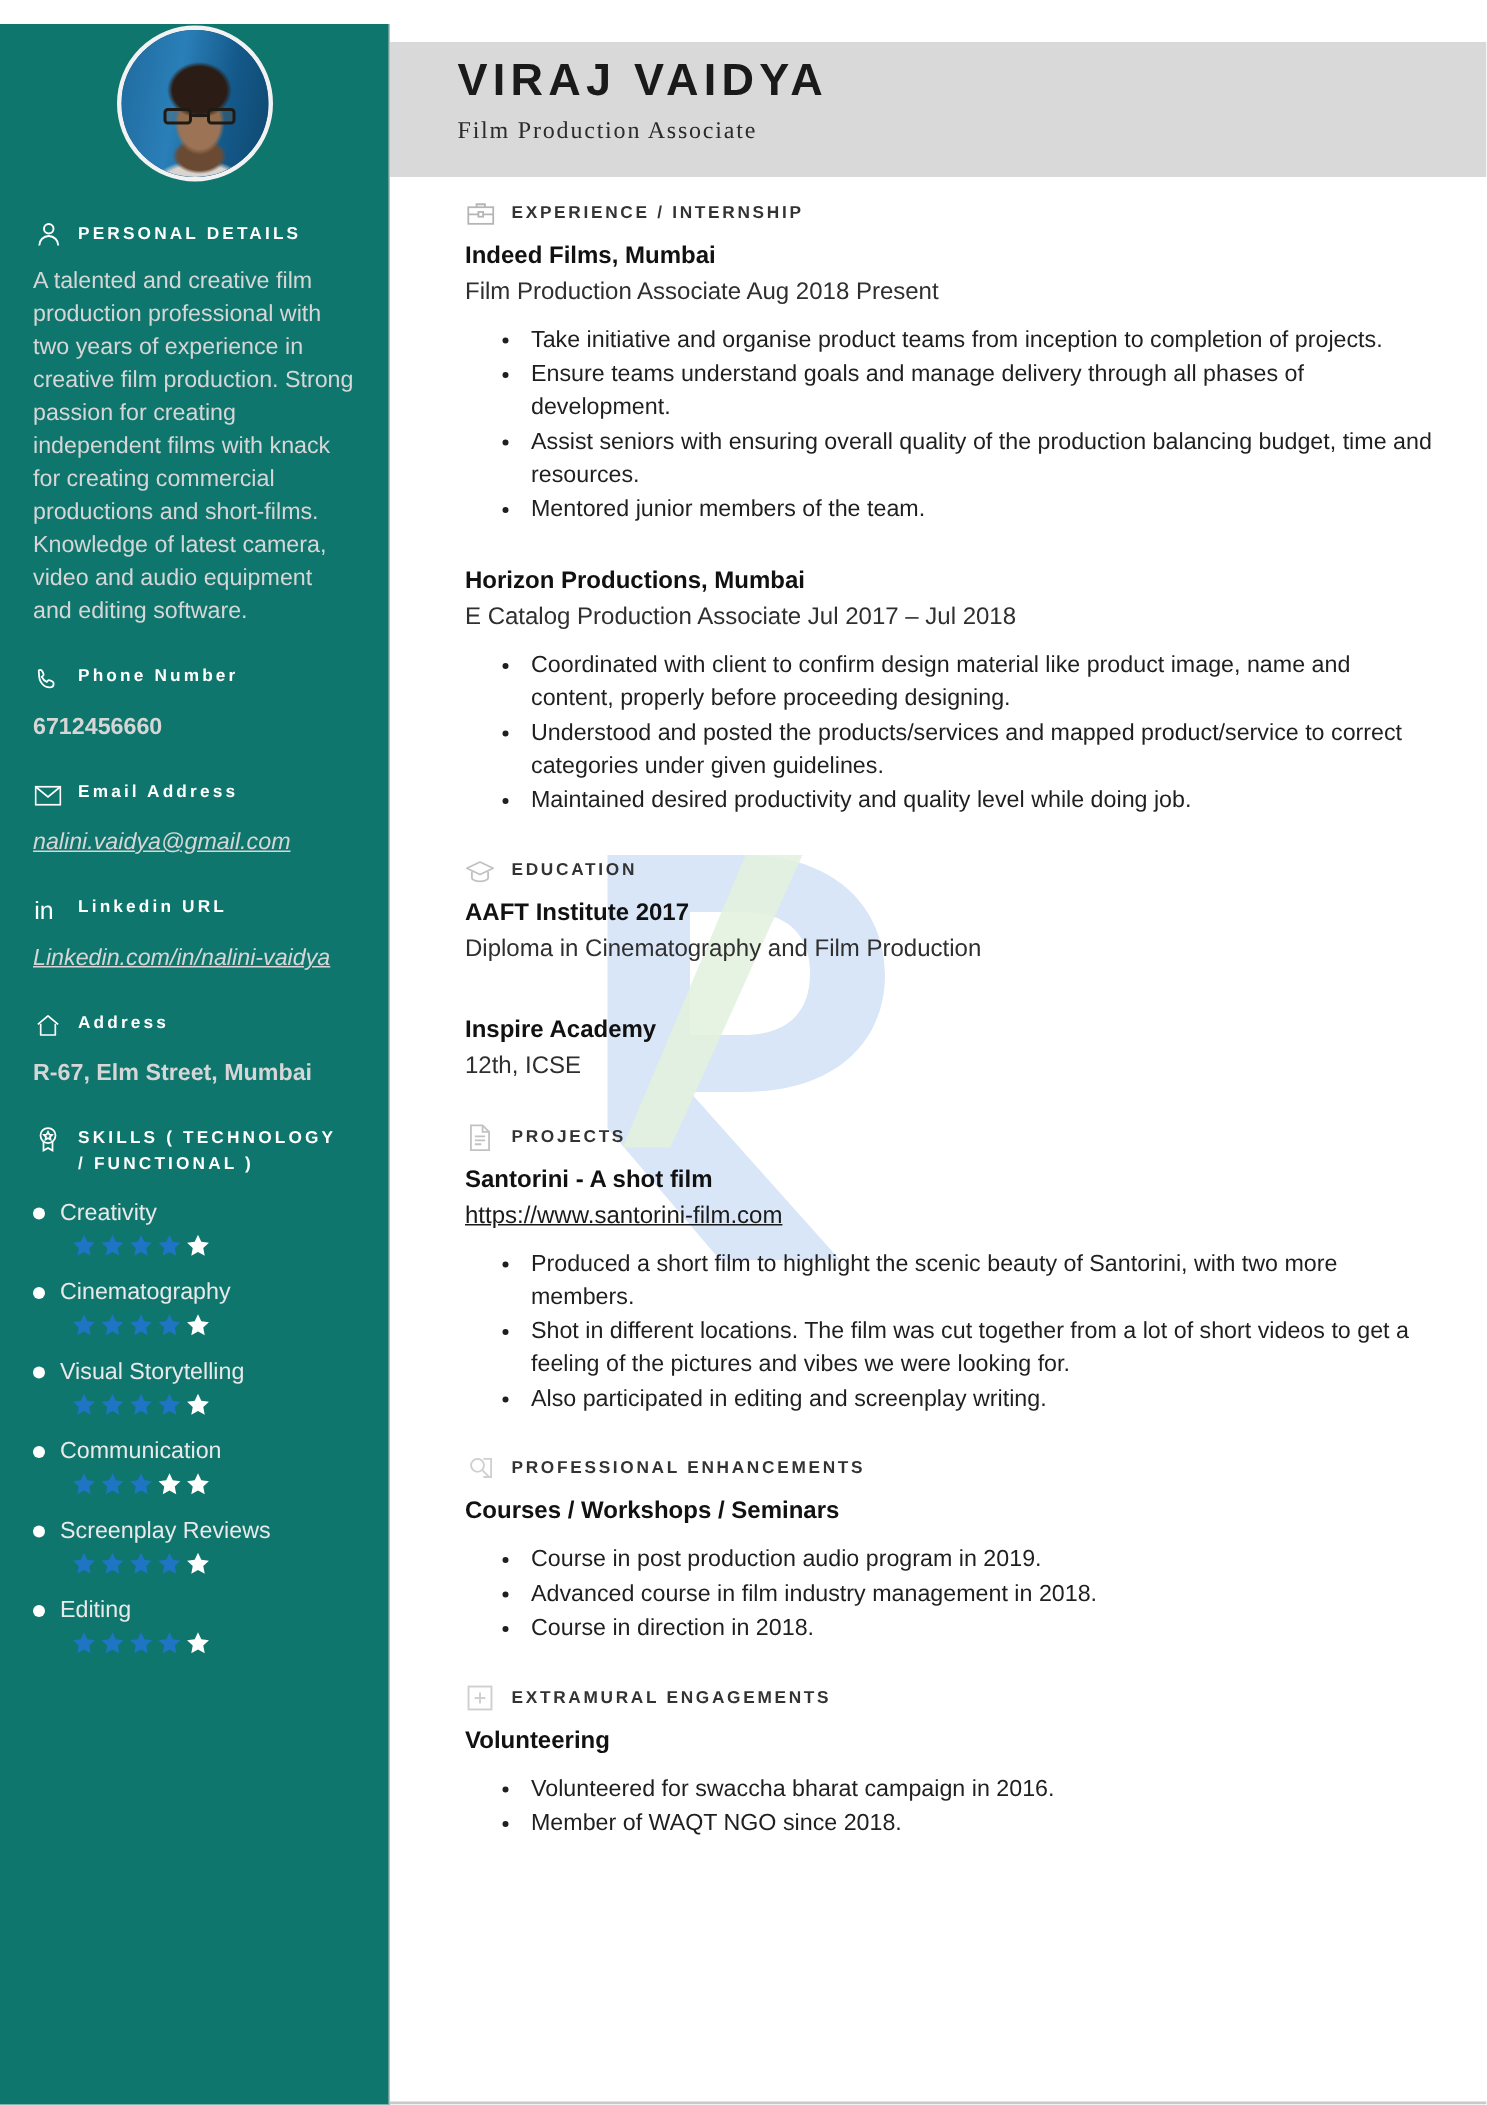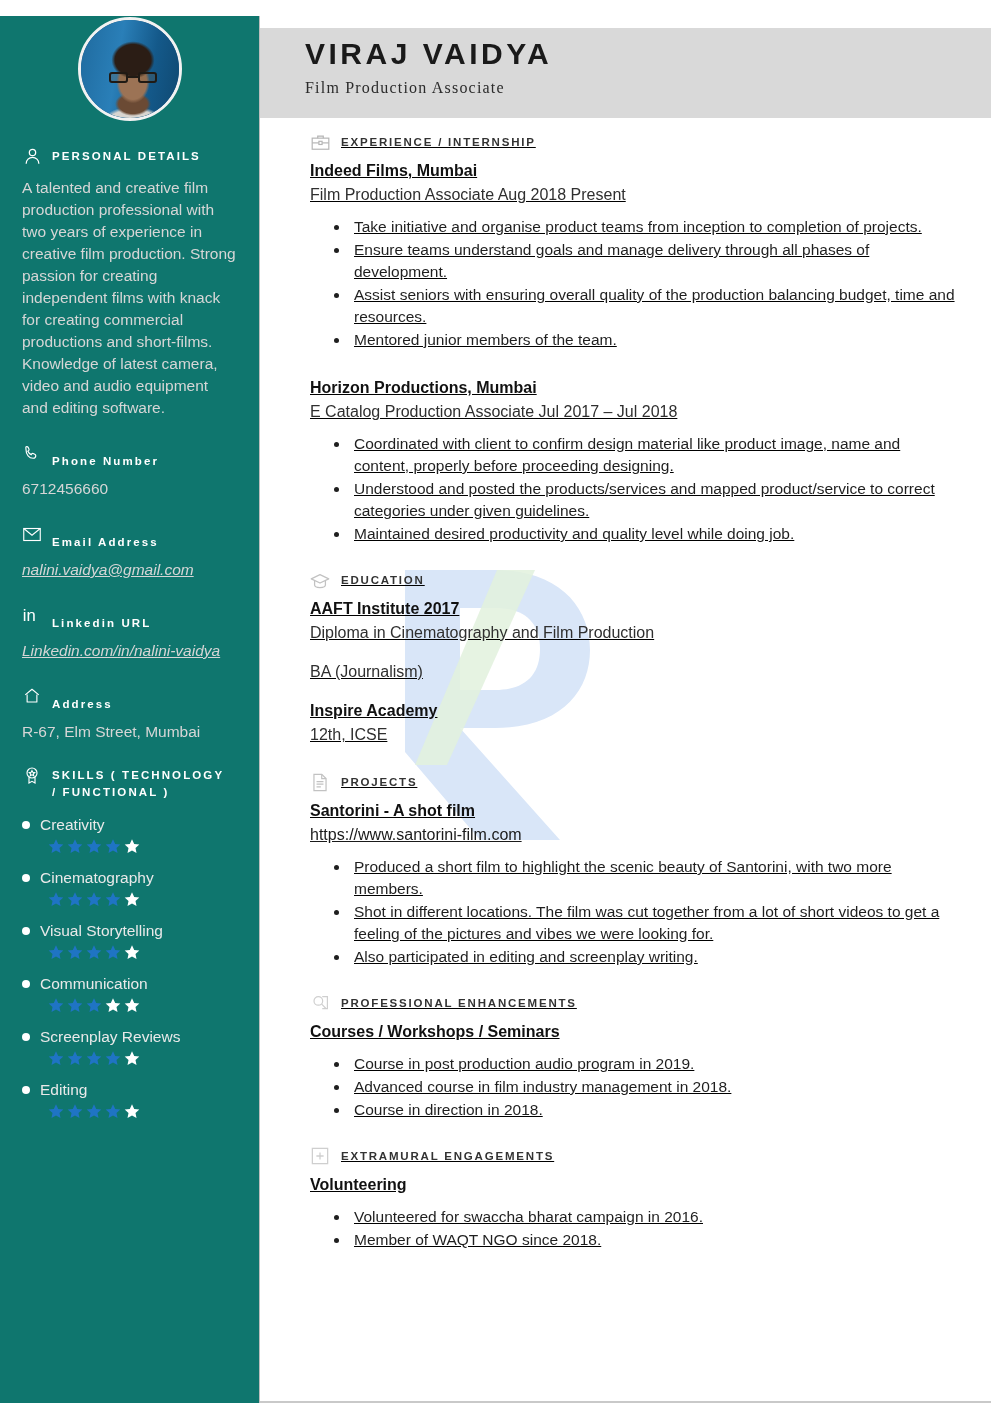--- a/index.html
+++ b/index.html
@@ -131,33 +131,33 @@
     text-transform: uppercase;
     line-height: 1.5;
     padding-top: 2px;
   }
   .side-sub-title {
     font-size: 11.5px;
     font-weight: bold;
     letter-spacing: 2.1px;
     color: #ffffff;
     padding-top: 2px;
-    margin-top: 10px;
   }
 
   .side-body {
     font-size: 15.5px;
     color: #d6d6d6;
     line-height: 1.42;
   }
   .side-value {
     font-size: 15.5px;
     color: #d6d6d6;
     line-height: 1.42;
     margin-top: 2px;
+    font-weight: bold;
   }
   .side-link {
     font-size: 15.5px;
     color: #d6d6d6;
     line-height: 1.42;
     text-decoration: underline;
     word-break: break-word;
     display: inline-block;
     cursor: pointer;
     font-style: italic;
@@ -190,21 +190,20 @@
   }
   .stars svg { display: block; }
 
   
   .main {
     position: absolute;
     left: 260px; top: 0;
     width: 731px;
     padding: 132px 36px 0 50px;
     z-index: 2;
-    text-decoration: underline;
   }
 
   .watermark {
     position: absolute;
     left: 385px; top: 560px;
     width: 300px; height: 290px;
     z-index: 0;
     pointer-events: none;
   }
 
@@ -625,21 +624,20 @@
       </span>
       <span class="sec-title">EDUCATION</span>
     </div>
 
     <div class="entry">
       <div class="entry-title">AAFT Institute 2017</div>
       <div class="entry-meta">Diploma in Cinematography and Film Production</div>
     </div>
     <div class="gap-sm"></div>
     <div class="entry">
-      <div class="entry-meta">BA (Journalism)</div>
     </div>
     <div class="gap-sm"></div>
     <div class="entry">
       <div class="entry-title">Inspire Academy</div>
       <div class="entry-meta">12th, ICSE</div>
     </div>
 
     <div class="gap-lg"></div>
 
     <div class="sec-head">

